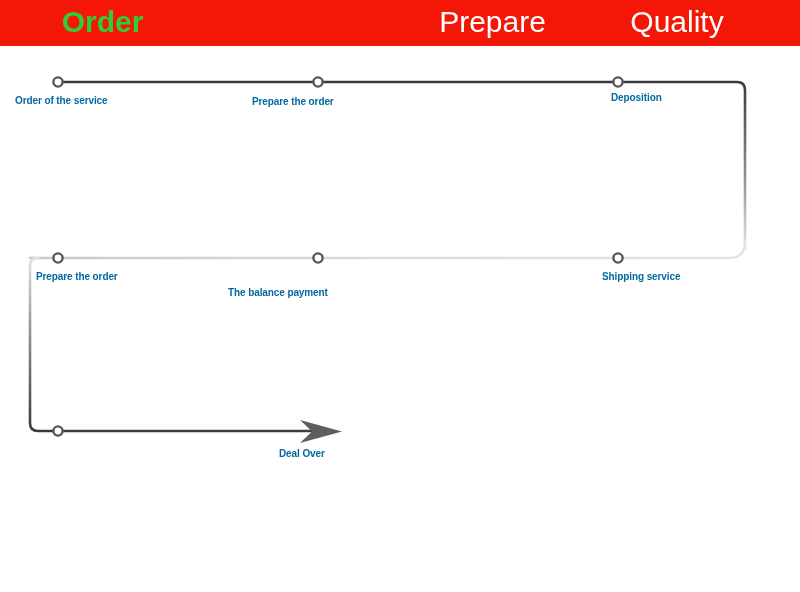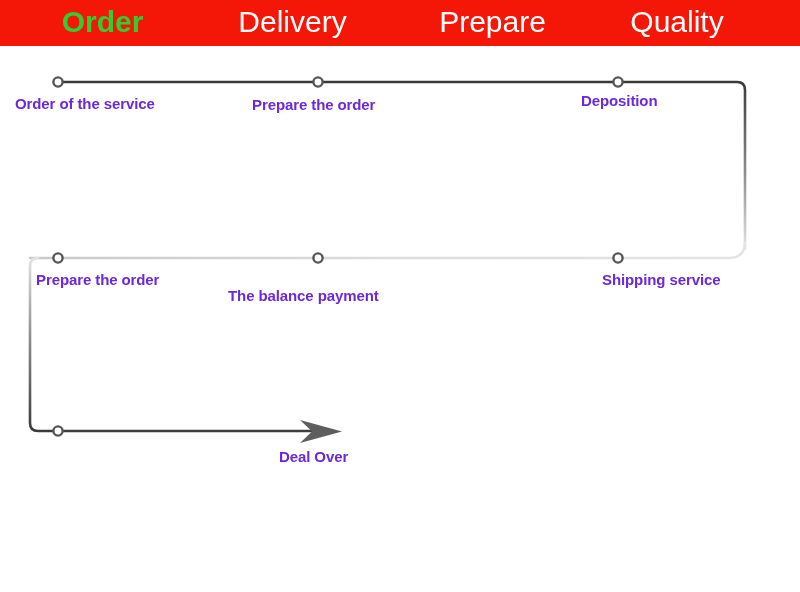--- a/index.html
+++ b/index.html
@@ -54,33 +54,32 @@
   #flow-svg {
     position: absolute;
     left: 0;
     top: 0;
     width: 800px;
     height: 546px;
     display: block;
   }
   .node-label {
     position: absolute;
-    font-size: 15px;
+    font-size: 10px;
     font-weight: bold;
-    color: #6d28d9;
+    color: #0369a1;
     white-space: nowrap;
     letter-spacing: -0.1px;
   }
 </style>
 </head>
 <body>
 
 <div id="header-bar">
   <div class="nav-item active" id="nav-item-0">Order</div>
-  <div class="nav-item" id="nav-item-1">Delivery</div>
   <div class="nav-item" id="nav-item-2">Prepare</div>
   <div class="nav-item" id="nav-item-3">Quality</div>
 </div>
 
 <div id="flow-wrap">
 
   <svg id="flow-svg" viewBox="0 0 800 546">
     <defs>
       <linearGradient id="gradRightDown" x1="0" y1="0" x2="0" y2="1">
         <stop offset="0" stop-color="#3a3a3a"></stop>
@@ -115,21 +114,21 @@
 
     <circle cx="58" cy="212" r="4.6" fill="#ffffff" stroke="#555555" stroke-width="2.4"></circle>
     <circle cx="318" cy="212" r="4.6" fill="#ffffff" stroke="#555555" stroke-width="2.4"></circle>
     <circle cx="618" cy="212" r="4.6" fill="#ffffff" stroke="#555555" stroke-width="2.4"></circle>
 
     <circle cx="58" cy="385" r="4.6" fill="#ffffff" stroke="#555555" stroke-width="2.4"></circle>
   </svg>
 
   <div class="node-label" style="left:15px; top:49px;">Order of the service</div>
   <div class="node-label" style="left:252px; top:50px;">Prepare the order</div>
-  <div class="node-label" style="left:581px; top:46px;">Deposition</div>
+  <div class="node-label" style="left:611px; top:46px;">Deposition</div>
 
   <div class="node-label" style="left:36px; top:225px;">Prepare the order</div>
   <div class="node-label" style="left:228px; top:241px;">The balance payment</div>
   <div class="node-label" style="left:602px; top:225px;">Shipping service</div>
 
   <div class="node-label" style="left:279px; top:402px;">Deal Over</div>
 
 </div>
 
 </body></html>

